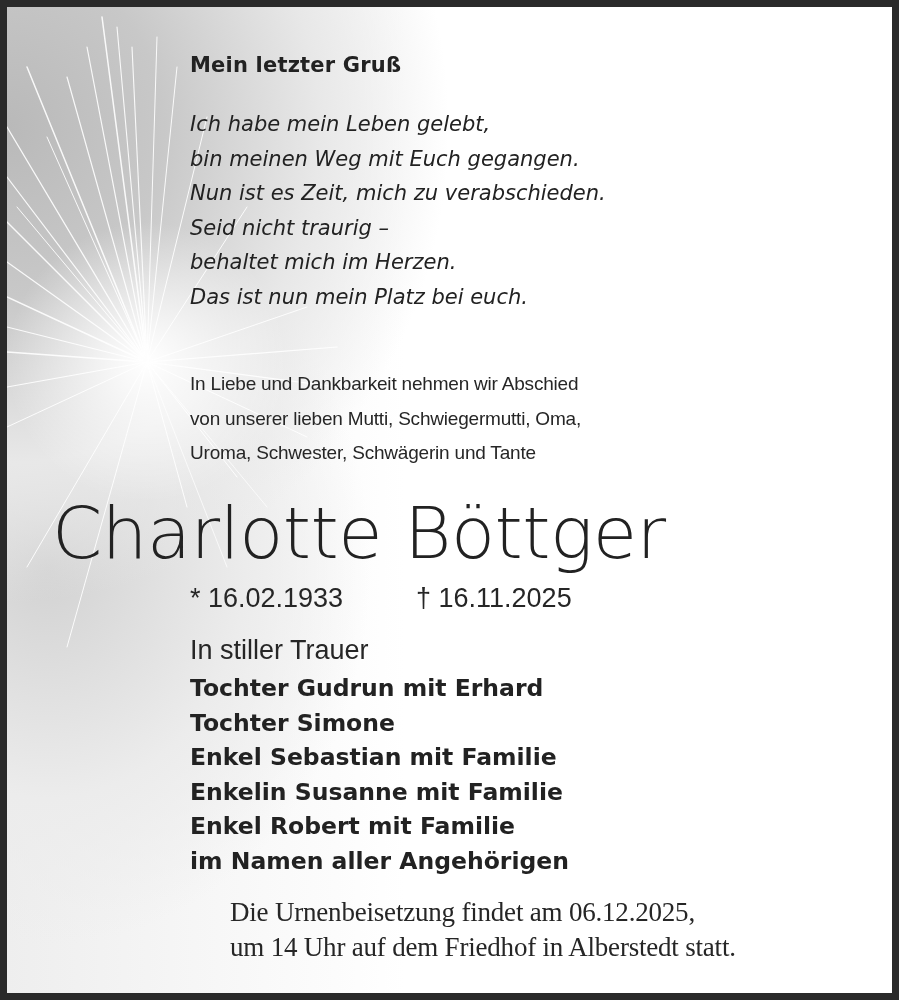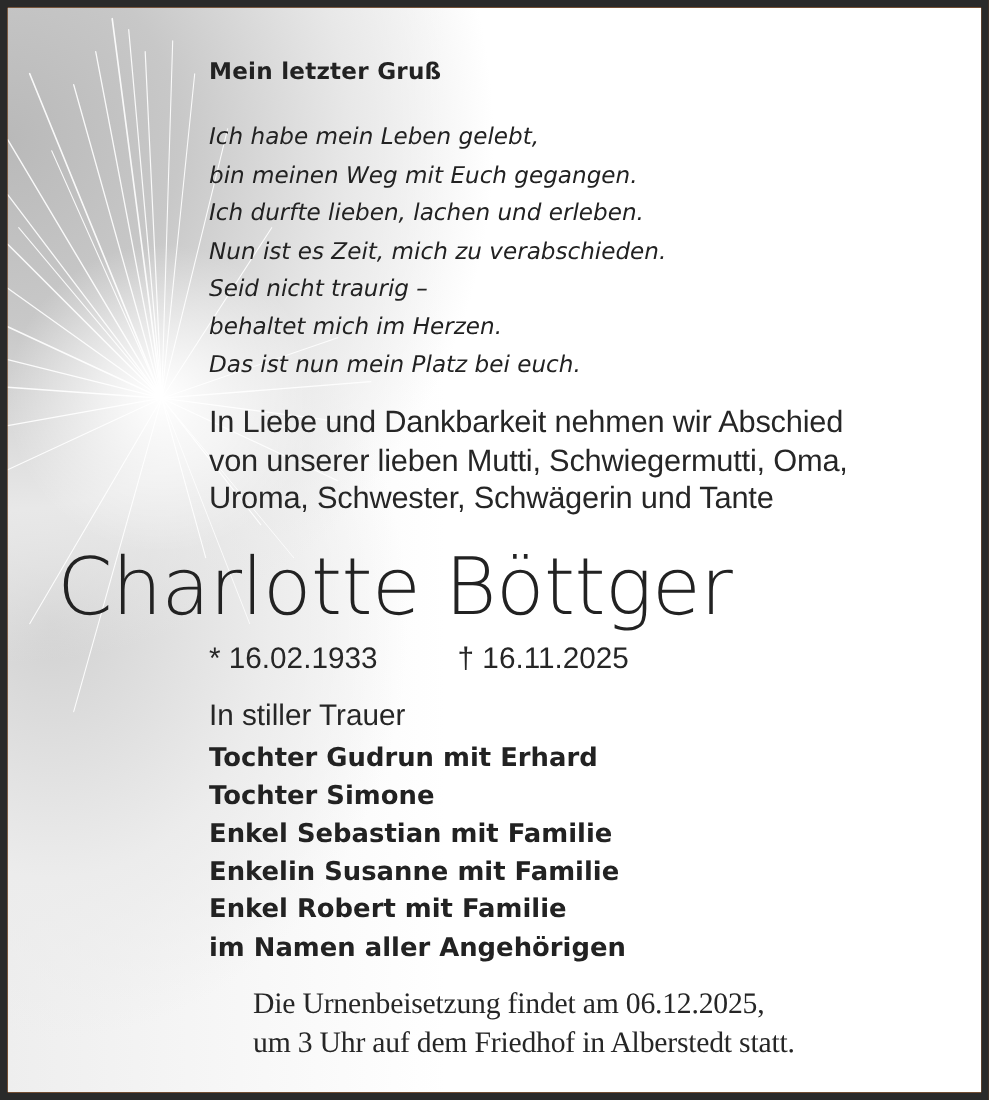--- a/index.html
+++ b/index.html
@@ -23,21 +23,21 @@
   .heading {
     position: absolute; top: 46px; left: 0;
     font-size: 21px; font-weight: bold; letter-spacing: 0.2px;
   }
   .poem {
     position: absolute; top: 100px; left: 0;
     font-size: 21px; font-weight: normal; font-style: italic; line-height: 34.5px;
   }
   .intro {
     position: absolute; top: 360px; left: 0;
-    font-family: "Liberation Sans", sans-serif; font-size: 28px; line-height: 34.5px;
+    font-family: "Liberation Sans", sans-serif; font-size: 19px; line-height: 34.5px;
     letter-spacing: -0.2px; color: #262626;
   }
   .name {
     position: absolute; top: 484px; left: -138px;
     font-family: "DejaVu Sans", sans-serif; font-weight: 200;
     font-size: 72px; letter-spacing: -0.5px; color: #222;
     -webkit-text-stroke: 0px;
   }
   .dates {
     position: absolute; top: 576px; left: 0;
@@ -110,21 +110,20 @@
       <path d="M140 355 L220 560" stroke-width="0.8"></path>
     </g>
   </svg>
 
   <div class="content">
     <div class="heading">Mein letzter Gruß</div>
 
     <div class="poem">
       <span class="line">Ich habe mein Leben gelebt,</span>
       <span class="line">bin meinen Weg mit Euch gegangen.</span>
-      <span class="line">Ich durfte lieben, lachen und erleben.</span>
       <span class="line">Nun ist es Zeit, mich zu verabschieden.</span>
       <span class="line">Seid nicht traurig –</span>
       <span class="line">behaltet mich im Herzen.</span>
       <span class="line">Das ist nun mein Platz bei euch.</span>
     </div>
 
     <div class="intro">
       <span class="line">In Liebe und Dankbarkeit nehmen wir Abschied</span>
       <span class="line">von unserer lieben Mutti, Schwiegermutti, Oma,</span>
       <span class="line">Uroma, Schwester, Schwägerin und Tante</span>
@@ -143,16 +142,16 @@
       <span class="line">Tochter Gudrun mit Erhard</span>
       <span class="line">Tochter Simone</span>
       <span class="line">Enkel Sebastian mit Familie</span>
       <span class="line">Enkelin Susanne mit Familie</span>
       <span class="line">Enkel Robert mit Familie</span>
       <span class="line">im Namen aller Angehörigen</span>
     </div>
 
     <div class="burial">
       <span class="line">Die Urnenbeisetzung findet am 06.12.2025,</span>
-      <span class="line">um 3 Uhr auf dem Friedhof in Alberstedt statt.</span>
+      <span class="line">um 14 Uhr auf dem Friedhof in Alberstedt statt.</span>
     </div>
   </div>
 </div>
 
 </body></html>

